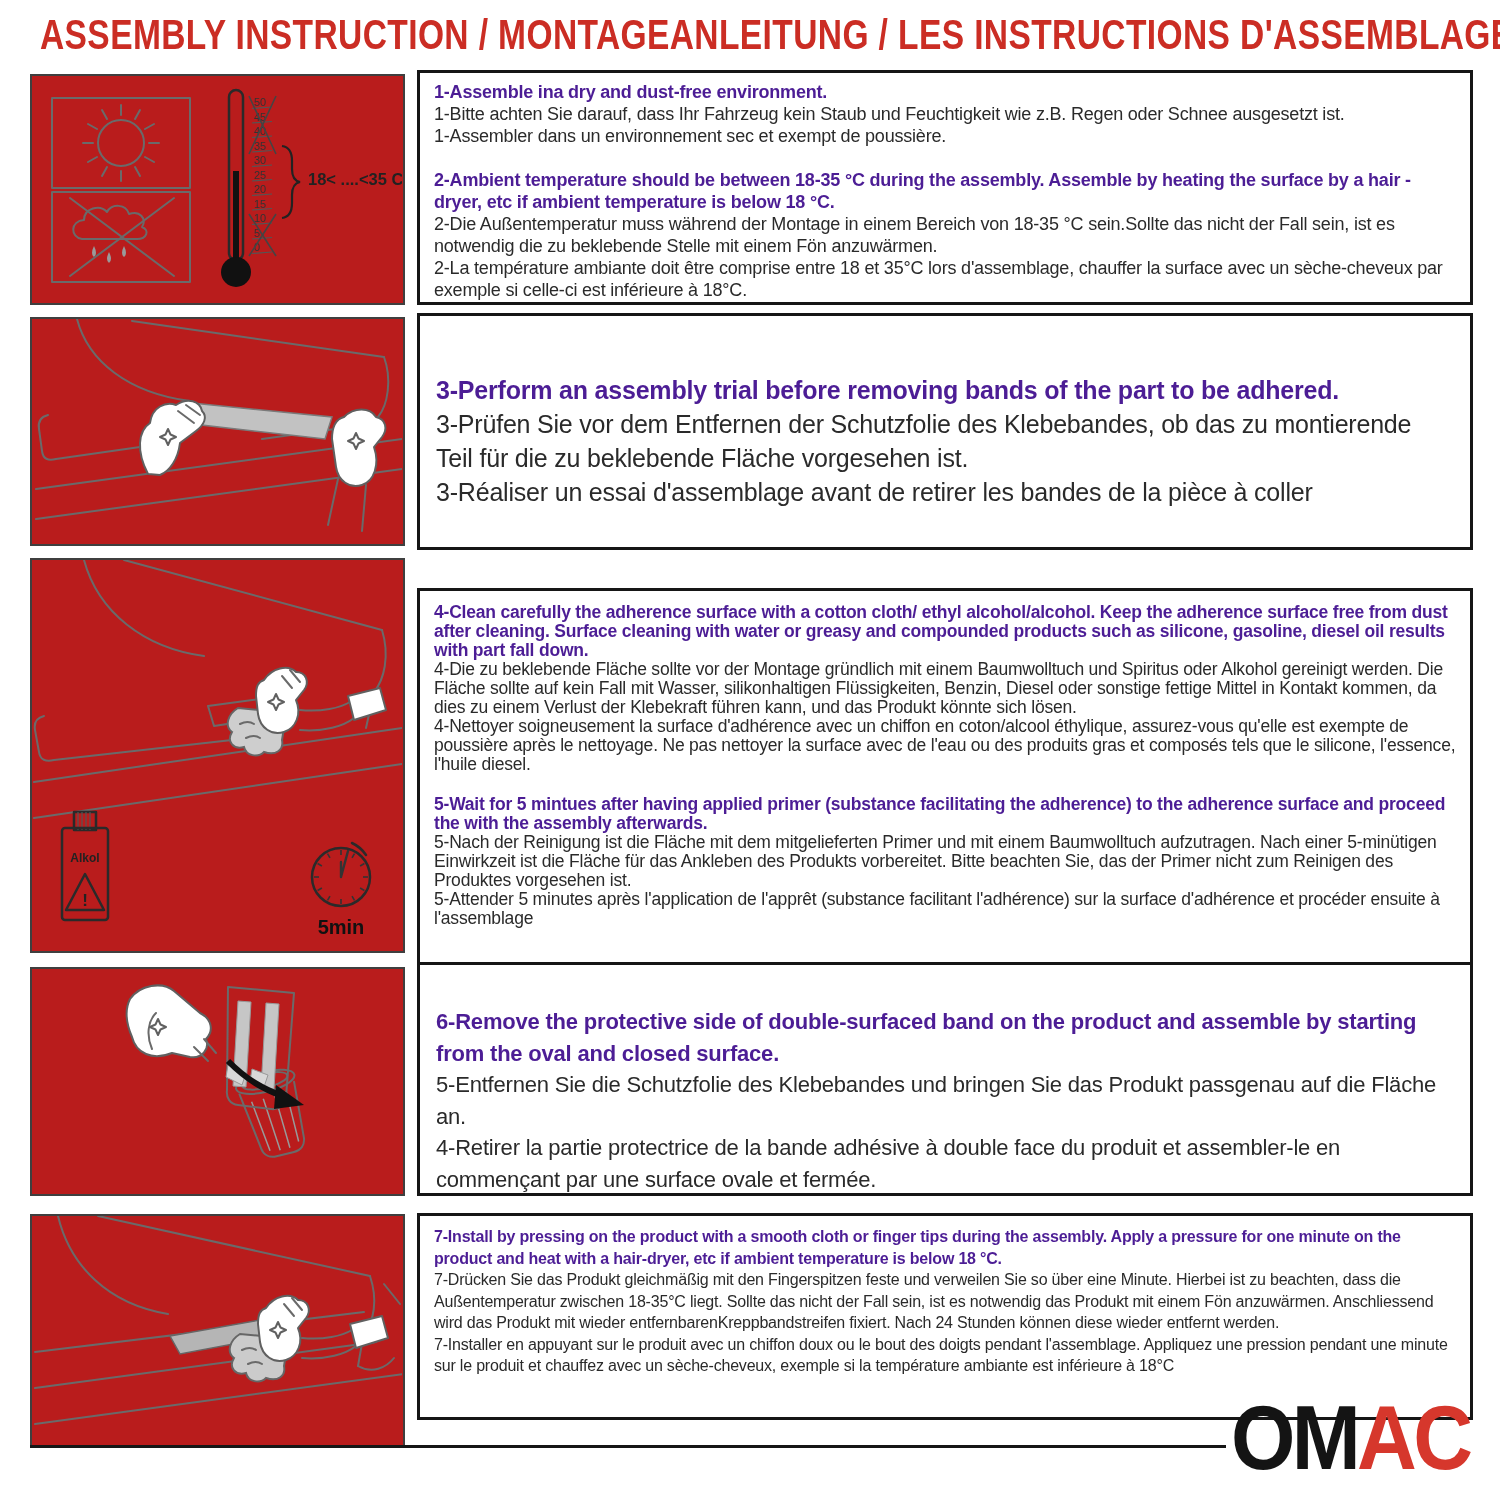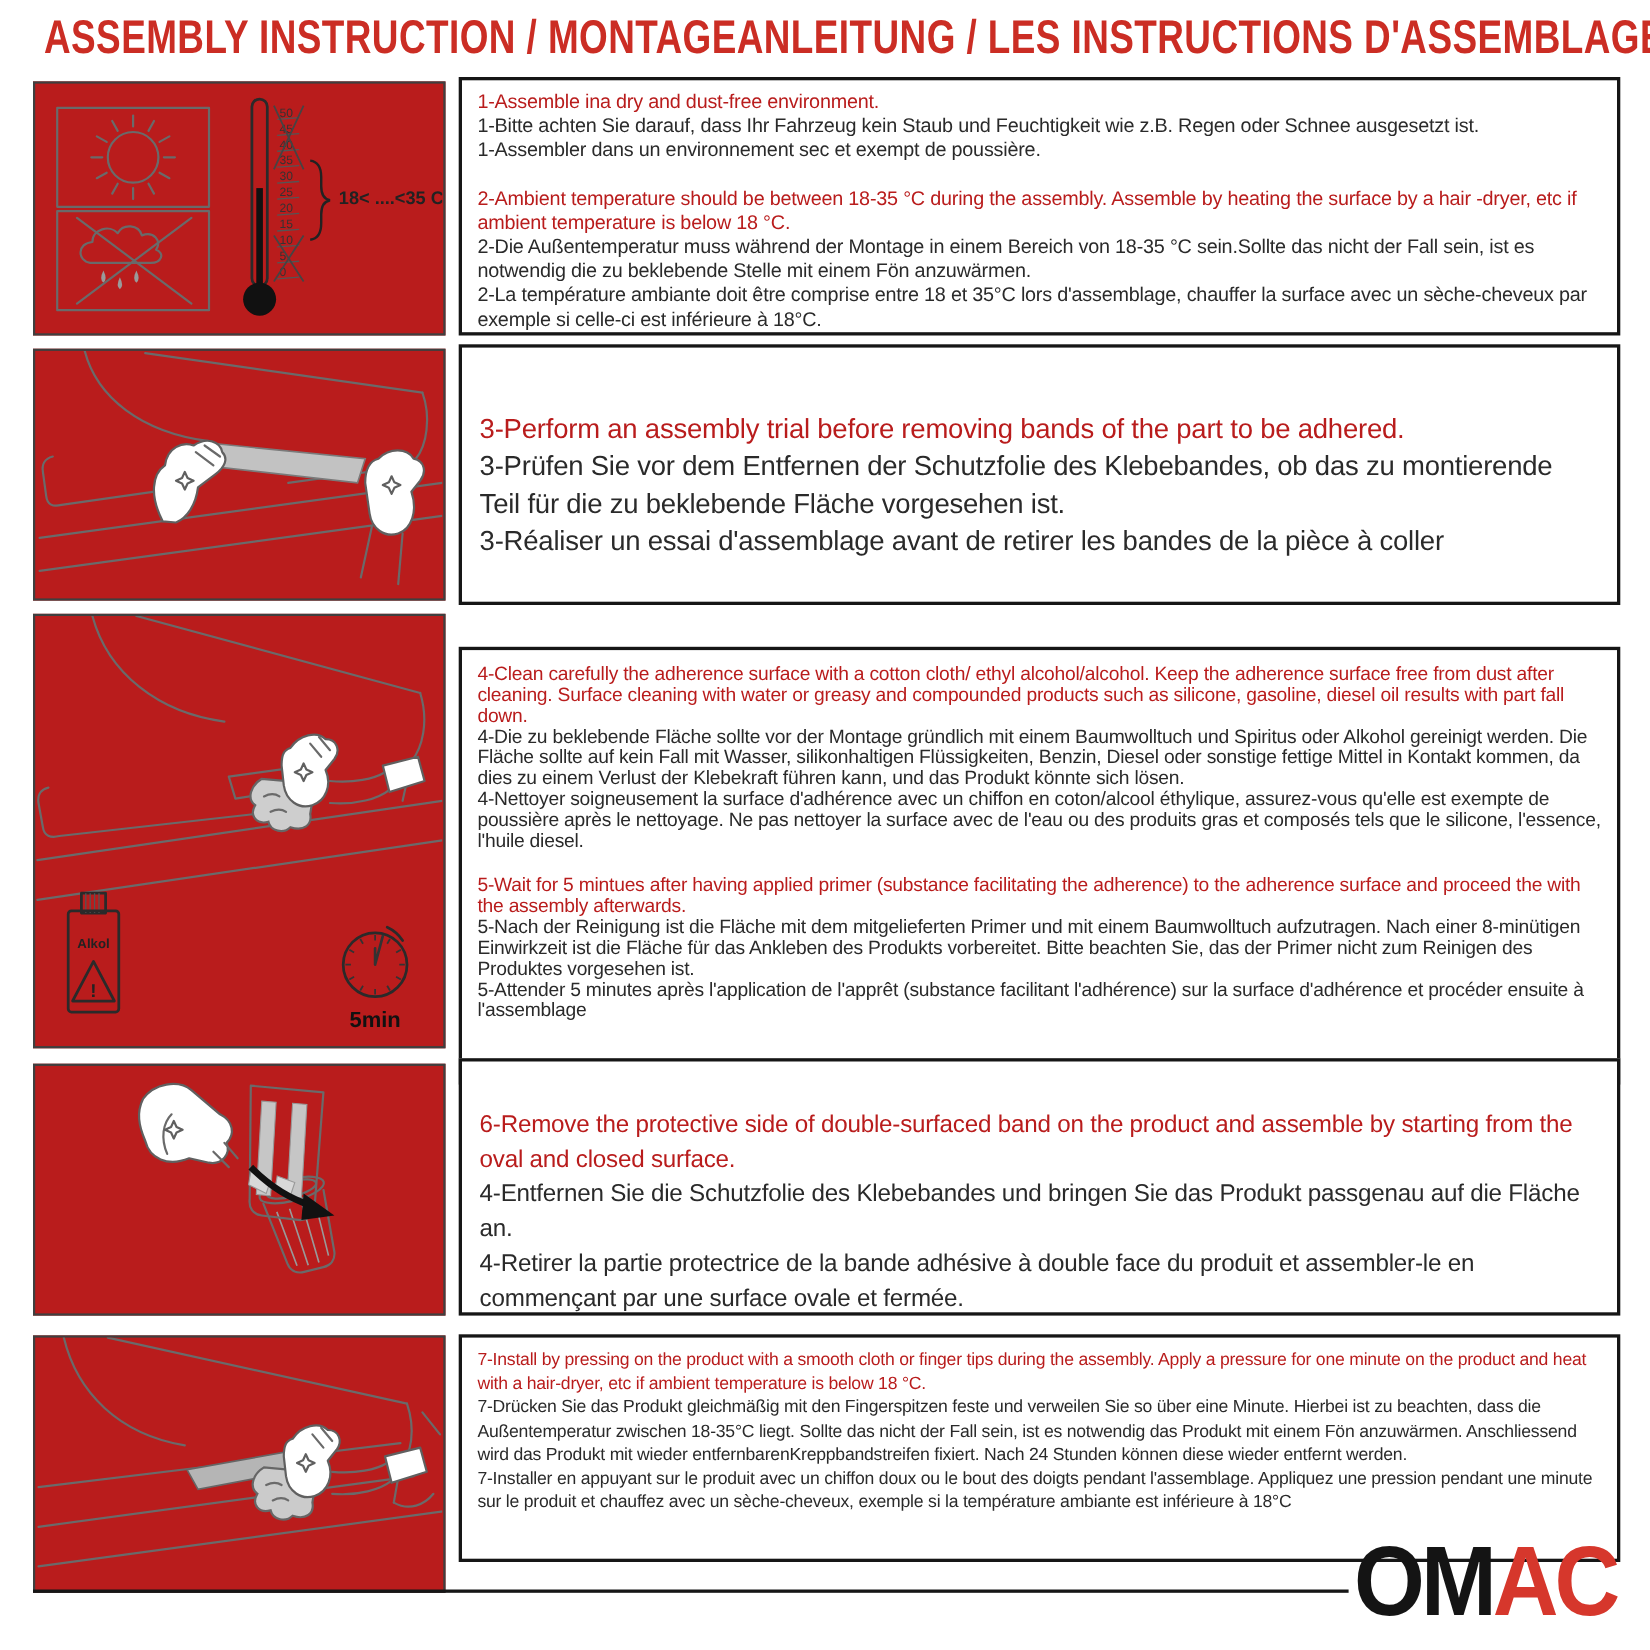--- a/index.html
+++ b/index.html
@@ -2,21 +2,21 @@
 <html><head>
 <meta charset="utf-8">
 <style>
   html,body{margin:0;padding:0;background:#fff;}
   body{width:1500px;height:1500px;position:relative;font-family:"Liberation Sans",sans-serif;overflow:hidden;}
   .title{position:absolute;left:40px;top:10px;font-size:43px;font-weight:800;letter-spacing:0.5px;
          color:#cb2d24;white-space:nowrap;transform:scaleX(.78);transform-origin:left top;}
   .imgbox{position:absolute;left:30px;width:375px;border:2.5px solid #3f3f3f;box-sizing:border-box;background:#b91c1c;}
   .txtbox{position:absolute;left:417px;width:1056px;border:3px solid #161616;box-sizing:border-box;background:#fff;color:#2a2a2a;}
   .txtbox p{margin:0;letter-spacing:-0.2px;}
-  .b{font-weight:400;color:#b91c1c;}
+  .b{font-weight:700;color:#4c1d95;}
   .gap{margin-top:21px !important;}
   
   .s1i{top:74px;height:231px;}   .s1t{top:70px;height:235px;padding:8px 14px;font-size:18px;line-height:22px;}
   .s1t .gap{margin-top:22px !important;}
   .s2i{top:317px;height:229px;}  .s2t{top:313px;height:237px;padding:57px 16px 0;font-size:25px;line-height:34px;}
   .s3i{top:558px;height:395px;}  .s3t{top:588px;height:398px;padding:12px 14px;font-size:17.5px;line-height:19px;}
   .s4i{top:967px;height:229px;}  .s4t{top:962px;height:234px;padding:41px 16px 0;font-size:22px;line-height:31.5px;}
   .s5i{top:1214px;height:234px;} .s5t{top:1213px;height:207px;padding:10px 14px;font-size:16px;line-height:21.5px;}
   .divider{position:absolute;left:30px;top:1445px;width:1196px;height:3px;background:#161616;}
   .logo{position:absolute;left:1231px;top:1402px;font-size:90px;font-weight:900;letter-spacing:-4px;
@@ -195,21 +195,21 @@
       <text x="309" y="374" text-anchor="middle" font-size="20" font-weight="600" fill="#111">5min</text>
     </g>
   </svg>
 </div>
 
 <div class="txtbox s3t">
   <p class="b">4-Clean carefully the adherence surface with a cotton cloth/ ethyl alcohol/alcohol. Keep the adherence surface free from dust after cleaning. Surface cleaning with water or greasy and compounded products such as silicone, gasoline, diesel oil results with part fall down.</p>
   <p>4-Die zu beklebende Fläche sollte vor der Montage gründlich mit einem Baumwolltuch und Spiritus oder Alkohol gereinigt werden. Die Fläche sollte auf kein Fall mit Wasser, silikonhaltigen Flüssigkeiten, Benzin, Diesel oder sonstige fettige Mittel in Kontakt kommen, da dies zu einem Verlust der Klebekraft führen kann, und das Produkt könnte sich lösen.</p>
   <p>4-Nettoyer soigneusement la surface d'adhérence avec un chiffon en coton/alcool éthylique, assurez-vous qu'elle est exempte de poussière après le nettoyage. Ne pas nettoyer la surface avec de l'eau ou des produits gras et composés tels que le silicone, l'essence, l'huile diesel.</p>
   <p class="b gap">5-Wait for 5 mintues after having applied primer (substance facilitating the adherence) to the adherence surface and proceed the with the assembly afterwards.</p>
-  <p>5-Nach der Reinigung ist die Fläche mit dem mitgelieferten Primer und mit einem Baumwolltuch aufzutragen. Nach einer 8-minütigen Einwirkzeit ist die Fläche für das Ankleben des Produkts vorbereitet. Bitte beachten Sie, das der Primer nicht zum Reinigen des Produktes vorgesehen ist.</p>
+  <p>5-Nach der Reinigung ist die Fläche mit dem mitgelieferten Primer und mit einem Baumwolltuch aufzutragen. Nach einer 5-minütigen Einwirkzeit ist die Fläche für das Ankleben des Produkts vorbereitet. Bitte beachten Sie, das der Primer nicht zum Reinigen des Produktes vorgesehen ist.</p>
   <p>5-Attender 5 minutes après l'application de l'apprêt (substance facilitant l'adhérence) sur la surface d'adhérence et procéder ensuite à l'assemblage</p>
 </div>
 
 <div class="imgbox s4i">
   <svg width="370" height="224" viewBox="0 0 370 224">
     <g transform="rotate(-14 240 140)">
       <path d="M212,118 L220,176 C221,183 226,187 233,187 L251,187 C258,187 263,183 264,176 L268,119" class="ln" fill="#fff"></path>
       <path d="M222,128 L228,180 M234,128 L238,182 M246,128 L248,182 M258,126 L258,178" stroke="#999" stroke-width="1.5"></path>
       <ellipse cx="240" cy="112" rx="30" ry="10" class="ln" fill="#fff"></ellipse>
       <ellipse cx="240" cy="111" rx="23" ry="7" class="ln" stroke-width="1.5" fill="#fff"></ellipse>
@@ -230,21 +230,21 @@
     </g>
     <g>
       <path d="M196,92 C216,112 232,120 250,127" fill="none" stroke="#111" stroke-width="6"></path>
       <polygon points="244,116 272,136 242,140" fill="#111"></polygon>
     </g>
   </svg>
 </div>
 
 <div class="txtbox s4t">
   <p class="b">6-Remove the protective side of double-surfaced band on the product and assemble by starting from the oval and closed surface.</p>
-  <p>4-Entfernen Sie die Schutzfolie des Klebebandes und bringen Sie das Produkt passgenau auf die Fläche an.</p>
+  <p>5-Entfernen Sie die Schutzfolie des Klebebandes und bringen Sie das Produkt passgenau auf die Fläche an.</p>
   <p>4-Retirer la partie protectrice de la bande adhésive à double face du produit et assembler-le en commençant par une surface ovale et fermée.</p>
 </div>
 
 <div class="imgbox s5i">
   <svg width="370" height="229" viewBox="0 0 370 229">
     <g>
       <path d="M26,0 C38,50 76,88 136,98" class="ln"></path>
       <path d="M66,0 L338,60" class="ln"></path>
       <path d="M338,60 C346,84 342,106 332,116 L326,150" class="ln"></path>
       <path d="M352,68 L368,88" class="ln"></path>

